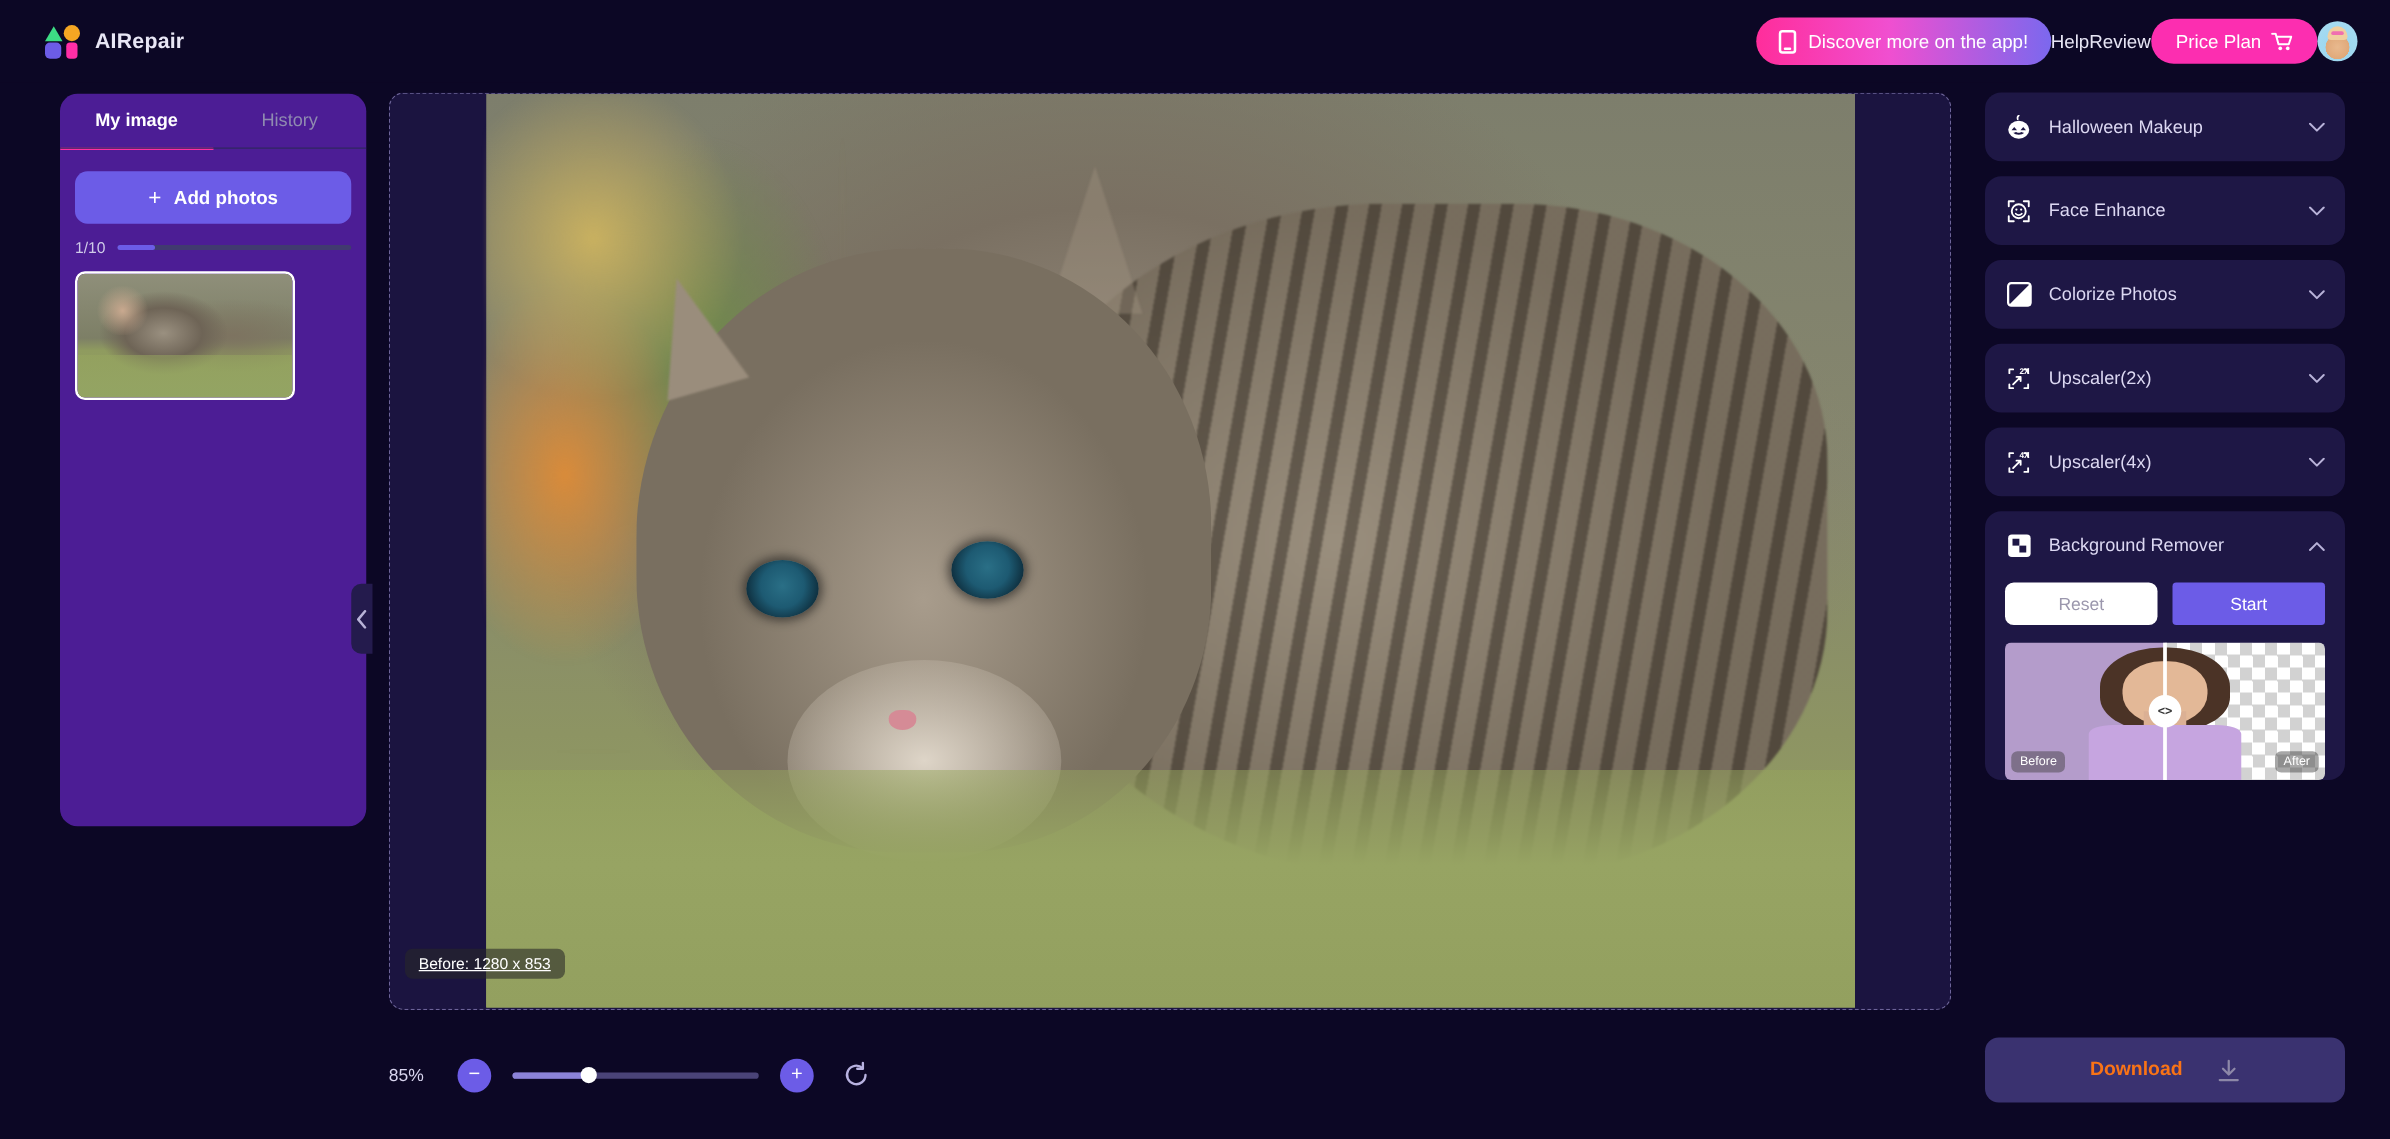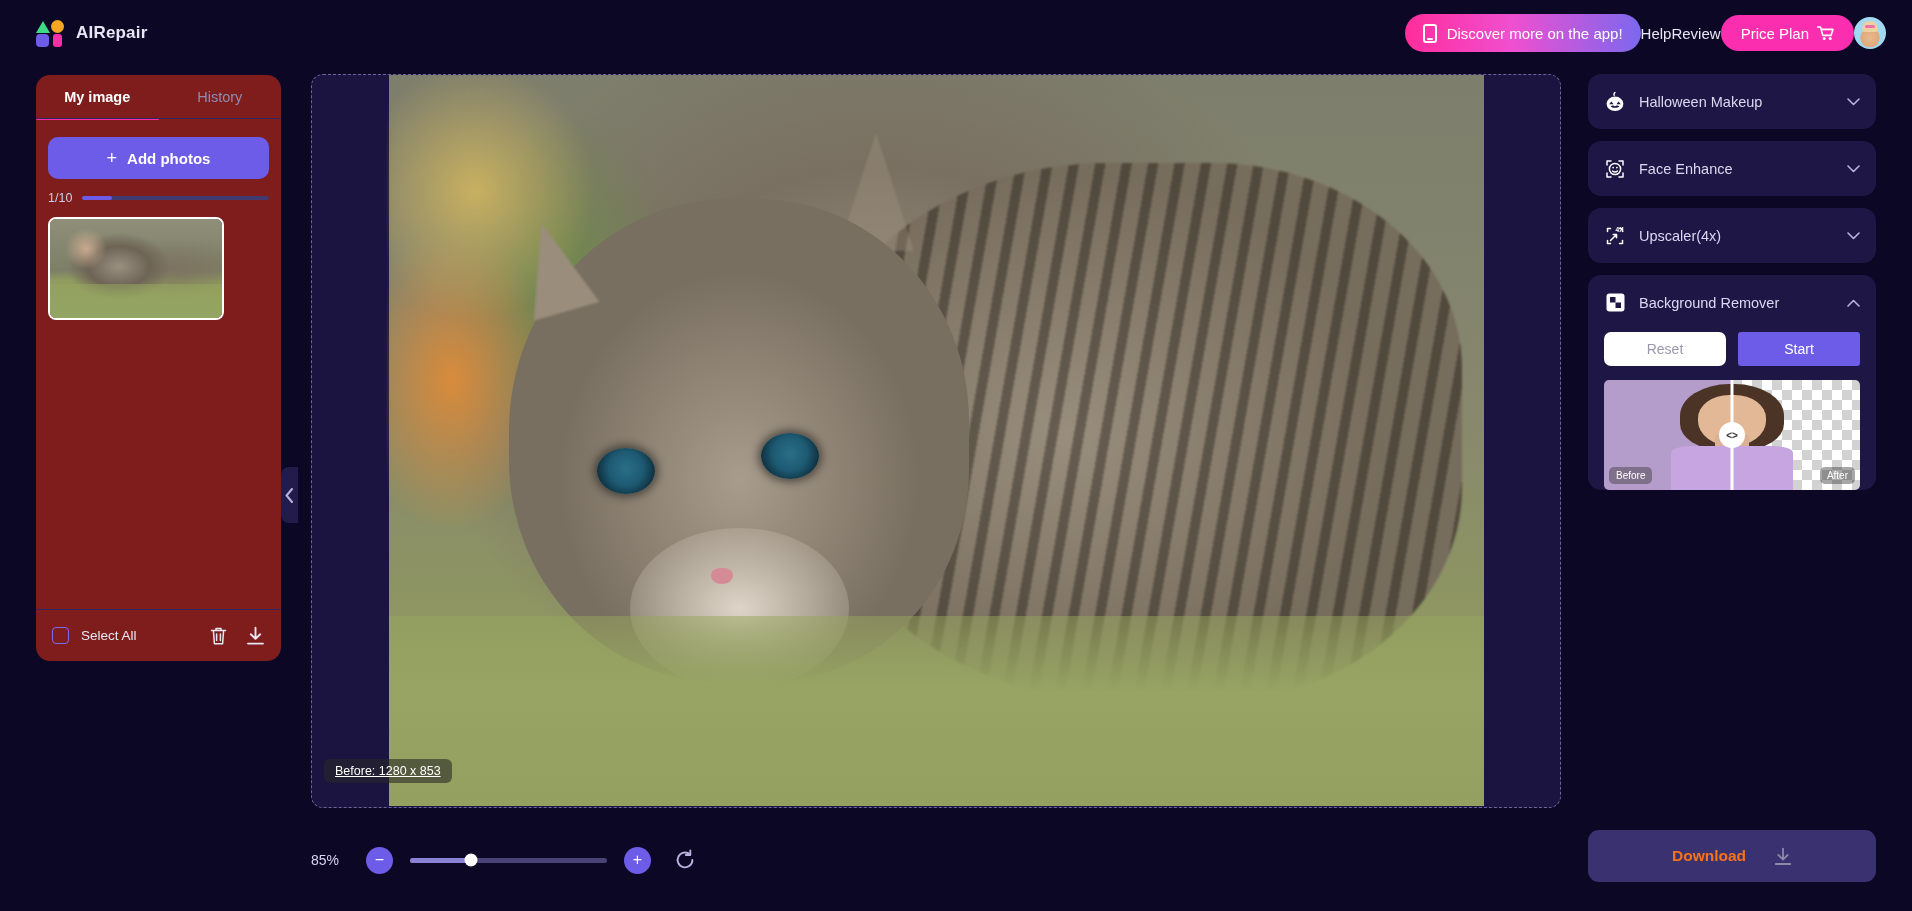--- a/index.html
+++ b/index.html
@@ -78,22 +78,22 @@
   .avatar::after {
     content: ""; position: absolute; left: 11px; top: 8px; width: 10px; height: 3px;
     background: #f06fb0; border-radius: 2px;
   }
 
   
   .sidebar {
     position: absolute; left: 36px; top: 75px; width: 245px; height: 735px;
   }
   .side-card {
-    background: #7f1d1d; border-radius: 14px;
-    width: 245px; height: 586px; position: relative; overflow: hidden;
+    background: #4c1d95; border-radius: 14px;
+    width: 245px; height: 586px; position: relative; overflow: hidden; margin-left: 12px;
   }
   .tabs { display: flex; height: 44px; position: relative; }
   .tab {
     flex: 1; display: flex; align-items: center; justify-content: center;
     font-size: 14.5px; color: #8f8bb0; cursor: pointer; position: relative;
   }
   .tab.active { color: #ffffff; font-weight: 600; }
   .tab.active::after {
     content: ""; position: absolute; left: 0; right: 0; bottom: -1px;
     height: 2.5px; background: #ff2ea6; border-radius: 2px;
@@ -407,36 +407,20 @@
         <div class="count-bar-fill"></div>
       </div>
     </div>
 
     <div class="thumb-wrap">
       <div class="thumb">
         <div class="thumb-img"></div>
       </div>
     </div>
 
-    <div class="select-bar">
-      <div class="checkbox"></div>
-      <span class="select-label">Select All</span>
-      <div class="icon-btns">
-        <span class="sv-ico">
-          <svg width="19" height="20" viewBox="0 0 19 20">
-            <path d="M2.5 4.5h14M7 4.5V2.6h5V4.5M4.4 4.5l1 13.2h8.2l1-13.2M7.6 8v6.6M11.4 8v6.6" fill="none" stroke="#e8e6f5" stroke-width="1.5" stroke-linecap="round" stroke-linejoin="round"></path>
-          </svg>
-        </span>
-        <span class="sv-ico">
-          <svg width="19" height="20" viewBox="0 0 19 20">
-            <path d="M9.5 1.8v11M4.8 8.3l4.7 4.6 4.7-4.6M2 17.6h15" fill="none" stroke="#e8e6f5" stroke-width="1.9" stroke-linecap="round" stroke-linejoin="round"></path>
-          </svg>
-        </span>
-      </div>
-    </div>
   </div>
 
 </div>
 
 <div class="collapse-handle">
   <svg width="9" height="15" viewBox="0 0 9 15">
     <path d="M7 1L1.6 7.5 7 14" fill="none" stroke="#b9b3d8" stroke-width="2" stroke-linecap="round" stroke-linejoin="round"></path>
   </svg>
 </div>
 
@@ -510,21 +494,54 @@
       </span>
       <span class="tool-label">Face Enhance</span>
       <span class="chev">
         <svg width="13" height="8" viewBox="0 0 13 8">
             <path d="M1 1l5.5 5.5L12 1" fill="none" stroke="#b8b2d8" stroke-width="1.6" stroke-linecap="round" stroke-linejoin="round"></path>
           </svg>
       </span>
     </div>
   </div>
 
-
+  <div class="tool-card">
+    <div class="tool-head">
+      <span class="tool-ico">
+        <svg width="21" height="21" viewBox="0 0 21 21">
+          <rect x="1.5" y="1.5" width="18" height="18" rx="2.5" fill="none" stroke="#fff" stroke-width="1.8"></rect>
+          <path d="M19.5 1.5v18h-18z" fill="#fff"></path>
+        </svg>
+      </span>
+      <span class="tool-label">Colorize Photos</span>
+      <span class="chev">
+        <svg width="13" height="8" viewBox="0 0 13 8">
+            <path d="M1 1l5.5 5.5L12 1" fill="none" stroke="#b8b2d8" stroke-width="1.6" stroke-linecap="round" stroke-linejoin="round"></path>
+          </svg>
+      </span>
+    </div>
+  </div>
+
+  <div class="tool-card">
+    <div class="tool-head">
+      <span class="tool-ico">
+        <svg width="22" height="22" viewBox="0 0 22 22">
+          <path d="M3.5 6.5V3.5h3M18.5 15.5v3h-3M3.5 15.5v3h3M18.5 6.5v-3h-3" fill="none" stroke="#fff" stroke-width="1.5" stroke-linecap="round" stroke-linejoin="round"></path>
+          <path d="M6.5 15.5l6-6M12.5 9.5h-3.3M12.5 9.5v3.3" fill="none" stroke="#fff" stroke-width="1.5" stroke-linecap="round" stroke-linejoin="round"></path>
+          <text x="11.5" y="7.4" font-size="6.6" font-family="Liberation Sans, sans-serif" fill="#fff" font-weight="bold">2X</text>
+        </svg>
+      </span>
+      <span class="tool-label">Upscaler(2x)</span>
+      <span class="chev">
+        <svg width="13" height="8" viewBox="0 0 13 8">
+            <path d="M1 1l5.5 5.5L12 1" fill="none" stroke="#b8b2d8" stroke-width="1.6" stroke-linecap="round" stroke-linejoin="round"></path>
+          </svg>
+      </span>
+    </div>
+  </div>
 
   <div class="tool-card">
     <div class="tool-head">
       <span class="tool-ico">
         <svg width="22" height="22" viewBox="0 0 22 22">
           <path d="M3.5 6.5V3.5h3M18.5 15.5v3h-3M3.5 15.5v3h3M18.5 6.5v-3h-3" fill="none" stroke="#fff" stroke-width="1.5" stroke-linecap="round" stroke-linejoin="round"></path>
           <path d="M6.5 15.5l6-6M12.5 9.5h-3.3M12.5 9.5v3.3" fill="none" stroke="#fff" stroke-width="1.5" stroke-linecap="round" stroke-linejoin="round"></path>
           <text x="11.5" y="7.4" font-size="6.6" font-family="Liberation Sans, sans-serif" fill="#fff" font-weight="bold">4X</text>
         </svg>
       </span>

